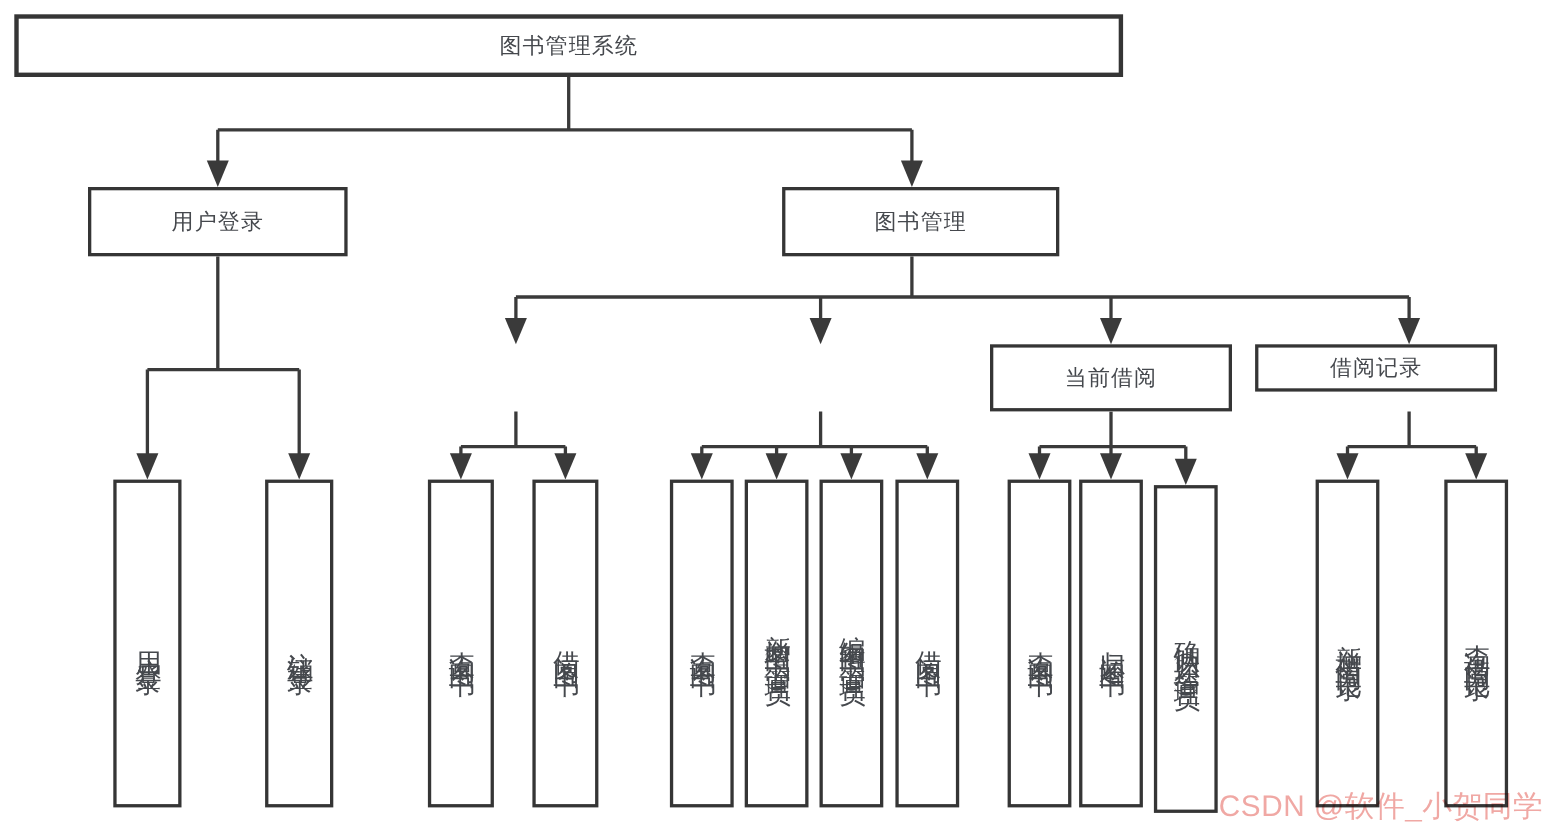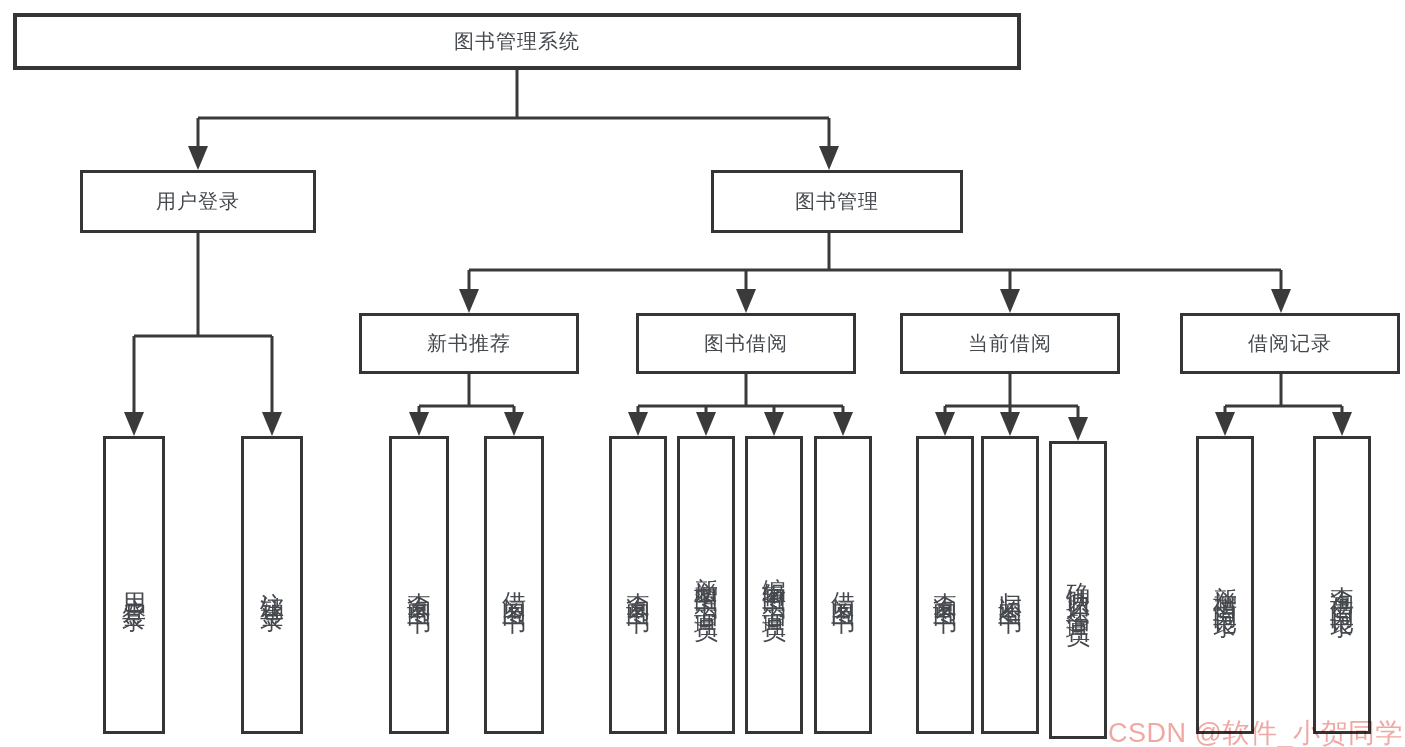--- a/index.html
+++ b/index.html
@@ -89,30 +89,24 @@
     <span>图书管理系统</span>
   </div>
 
   <div class="box h" style="left:80px;top:170px;width:236px;height:63px">
     <span>用户登录</span>
   </div>
   <div class="box h" style="left:711px;top:170px;width:252px;height:63px">
     <span>图书管理</span>
   </div>
 
-  <div class="box h" style="left:359px;top:313px;width:220px;height:61px">
-    <span>新书推荐</span>
-  </div>
-  <div class="box h" style="left:636px;top:313px;width:220px;height:61px">
-    <span>图书借阅</span>
-  </div>
   <div class="box h" style="left:900px;top:313px;width:220px;height:61px">
     <span>当前借阅</span>
   </div>
-  <div class="box h" style="left:1180px;top:313px;width:220px;height:61px">
+  <div class="box h" style="left:1141px;top:313px;width:220px;height:43px">
     <span>借阅记录</span>
   </div>
 
   <div class="box v" style="left:103px;top:436px;width:62px;height:298px">
     <span>用户登录</span>
   </div>
   <div class="box v" style="left:241px;top:436px;width:62px;height:298px">
     <span>注销登录</span>
   </div>
 

